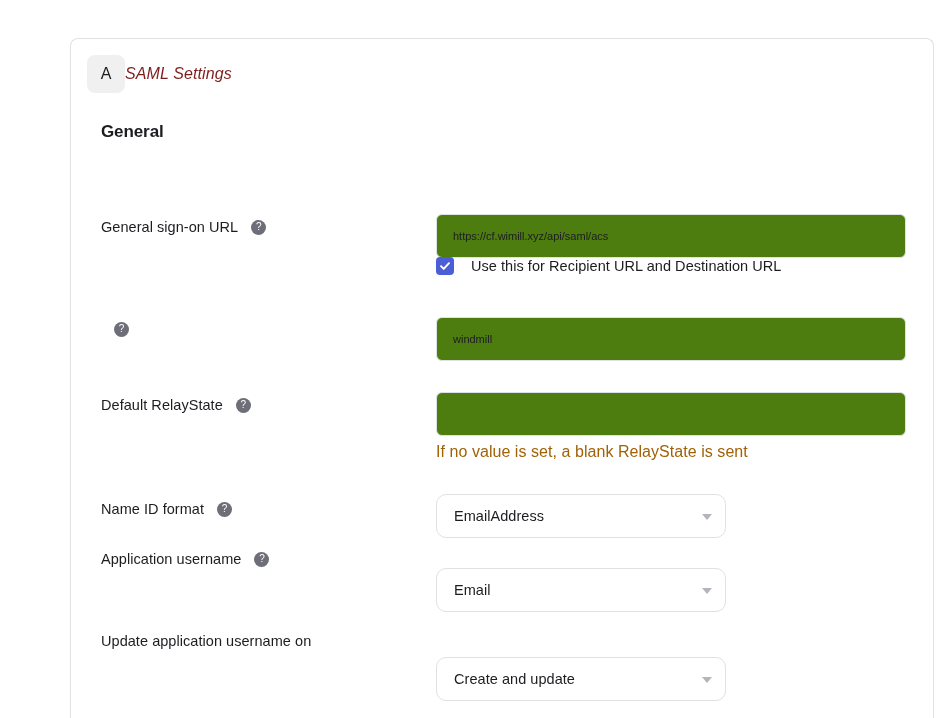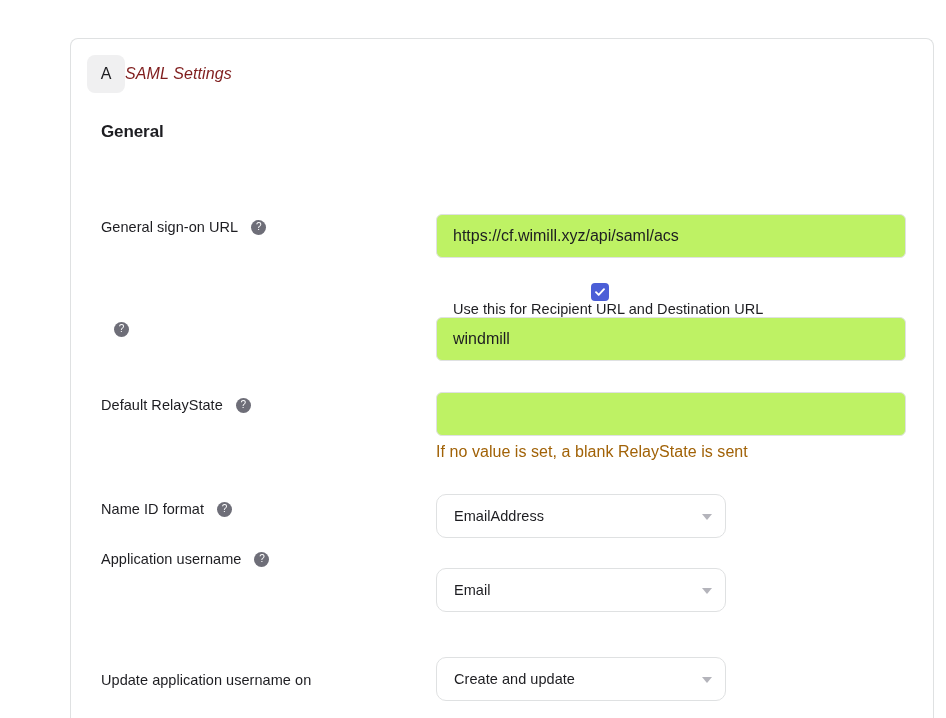--- a/index.html
+++ b/index.html
@@ -117,22 +117,22 @@
   .control-cell {
     position: absolute;
     left: 365px;
   }
 
   .text-input {
     width: 470px;
     height: 44px;
     border: 1px solid #dfe1e2;
     border-radius: 6px;
-    background: #bef264;
-    font-size: 16px;
+    background: #4d7c0f;
+    font-size: 11px;
     color: #1d1d21;
     padding: 0 16px;
     font-family: "Liberation Sans", sans-serif;
     outline: none;
   }
   .text-input::placeholder { color: #a7a7b0; }
 
   .select-box {
     position: relative;
     width: 290px;
@@ -227,21 +227,21 @@
     <div class="form">
 
       <div class="row">
         <div class="label-cell" style="top:50px;">
           <span class="field-label">General sign-on URL</span>
           <span class="help-icon">?</span>
         </div>
         <div class="control-cell" style="top:45px;">
           <input class="text-input" type="text" value="https://cf.wimill.xyz/api/saml/acs" style="">
         </div>
-        <div class="checkbox-row" style="top:114px;flex-direction:column;">
+        <div class="checkbox-row" style="top:88px;">
           <span class="checkbox">
             <svg width="12" height="12" viewBox="0 0 12 12" aria-hidden="true">
               <path d="M2 6.2 L4.7 8.9 L10 3.2" fill="none" stroke="#ffffff" stroke-width="1.9" stroke-linecap="round" stroke-linejoin="round"></path>
             </svg>
           </span>
           <span class="checkbox-label">Use this for Recipient URL and Destination URL</span>
         </div>
       </div>
 
       <div class="row">
@@ -284,21 +284,21 @@
         </div>
         <div class="control-cell" style="top:399px;">
           <div class="select-box">
             <span class="select-value">Email</span>
             <span class="select-arrow"></span>
           </div>
         </div>
       </div>
 
       <div class="row">
-        <div class="label-cell" style="top:503px;">
+        <div class="label-cell" style="top:464px;">
           <span class="field-label">Update application username on</span>
         </div>
         <div class="control-cell" style="top:488px;">
           <div class="select-box">
             <span class="select-value">Create and update</span>
             <span class="select-arrow"></span>
           </div>
         </div>
       </div>
 

